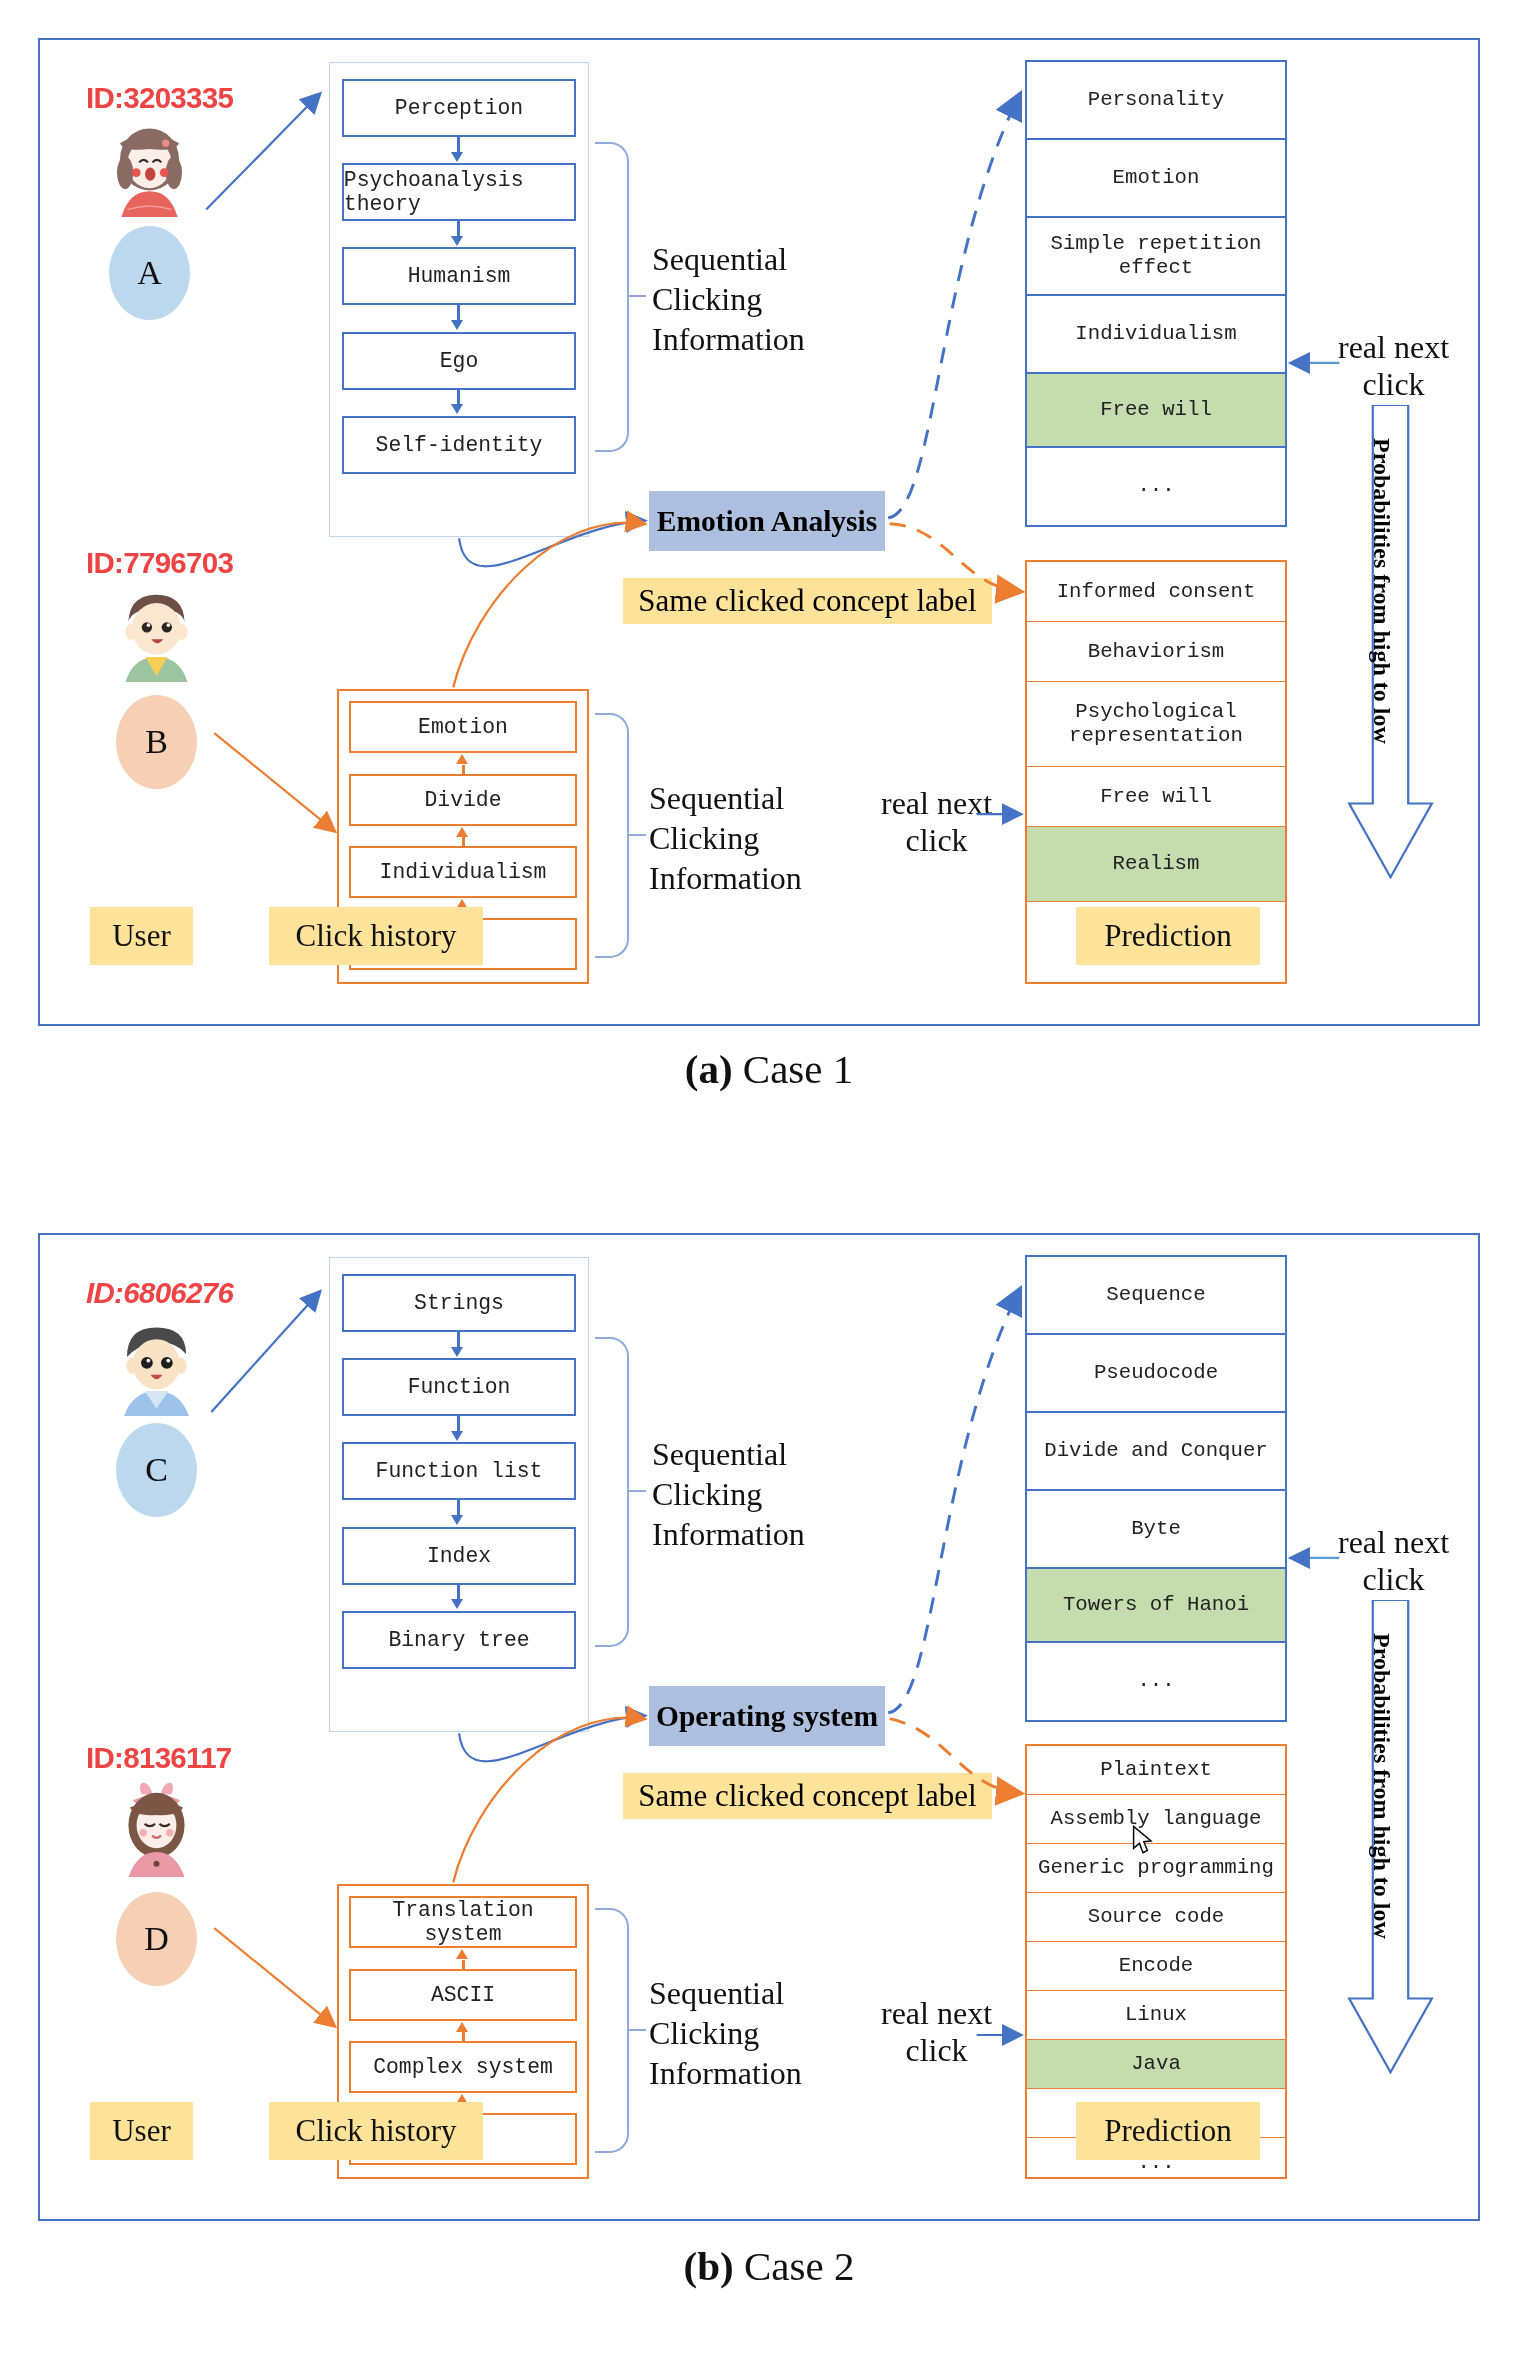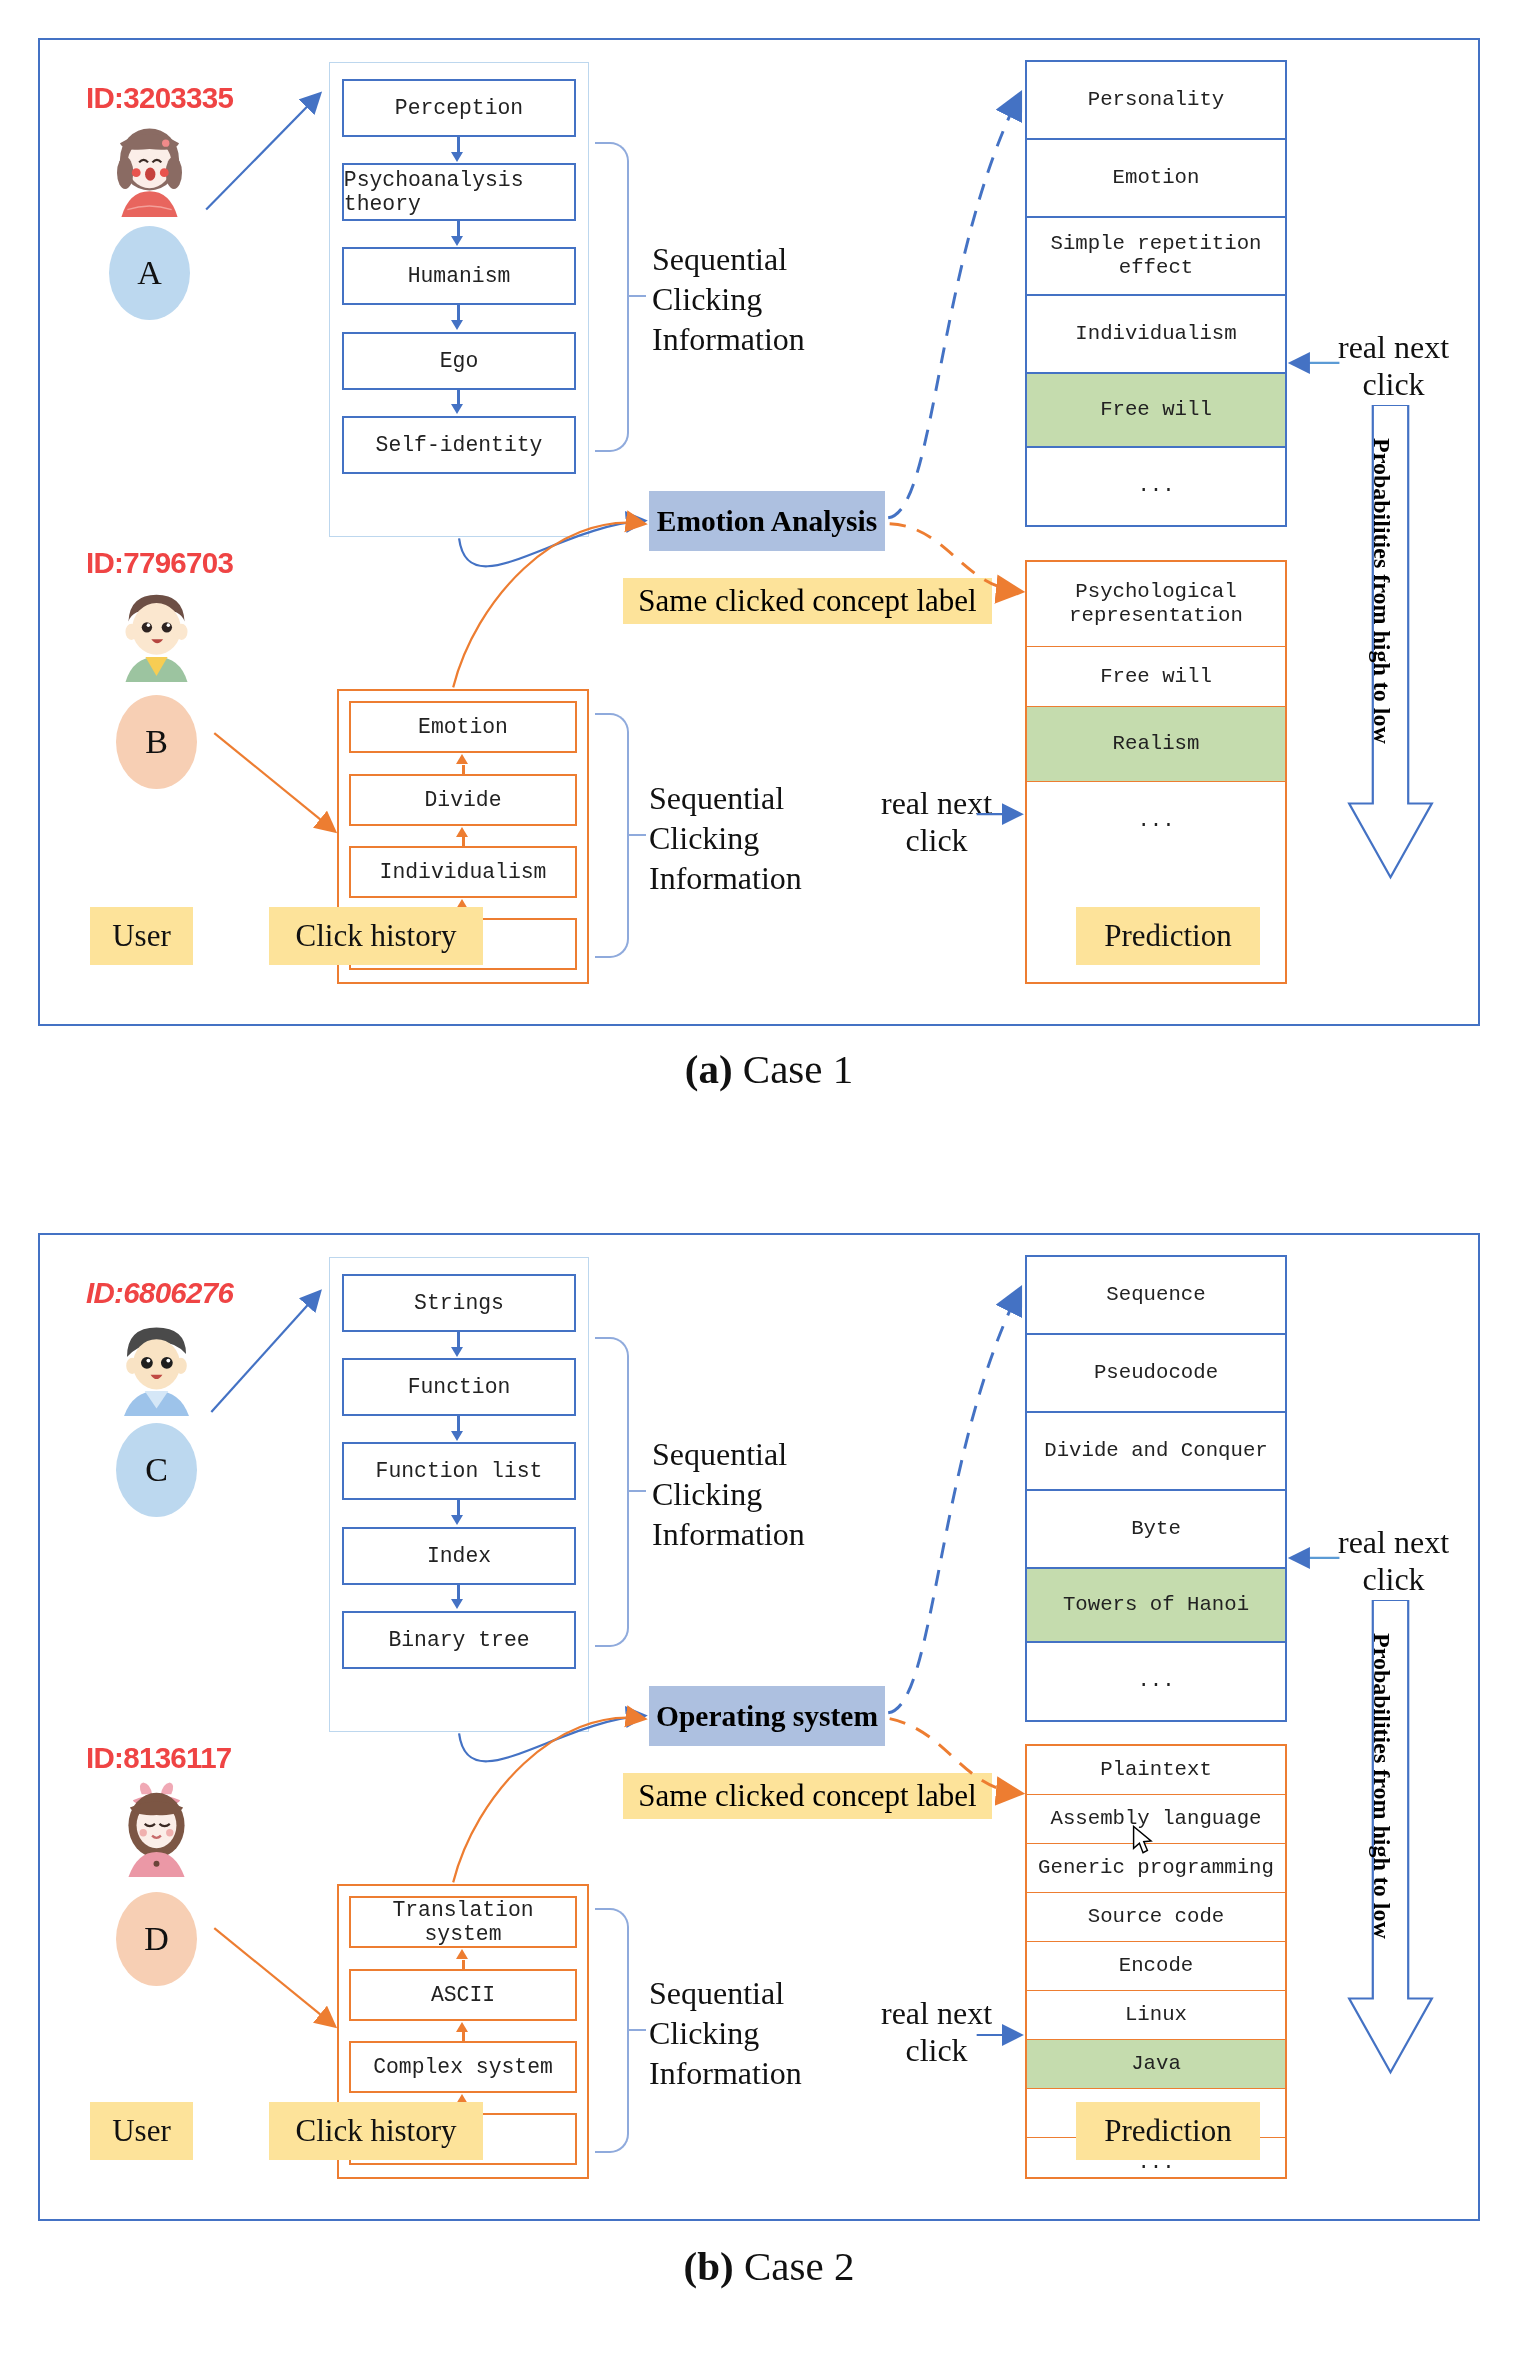--- a/index.html
+++ b/index.html
@@ -173,20 +173,22 @@
   <div class="plist b" style="left:985px;top:20px;width:262px;height:467px;">
     <div class="prow" style="height:78px;">Personality</div>
     <div class="prow" style="height:78px;">Emotion</div>
     <div class="prow" style="height:78px;">Simple repetition effect</div>
     <div class="prow" style="height:78px;">Individualism</div>
     <div class="prow hl" style="height:74px;">Free will</div>
     <div class="prow" style="height:76px;">...</div>
   </div>
 
   <div class="plist o" style="left:985px;top:520px;width:262px;height:424px;">
+    <div class="prow" style="height:60px;">Informed consent</div>
+    <div class="prow" style="height:60px;">Behaviorism</div>
     <div class="prow" style="height:85px;white-space:pre-line;">Psychological
 representation</div>
     <div class="prow" style="height:60px;">Free will</div>
     <div class="prow hl" style="height:75px;">Realism</div>
     <div class="prow" style="height:78px;">...</div>
   </div>
 
   <div class="rnc" style="left:1298px;top:289px;">real next
 click</div>
   <div class="rnc" style="left:841px;top:745px;">real next

